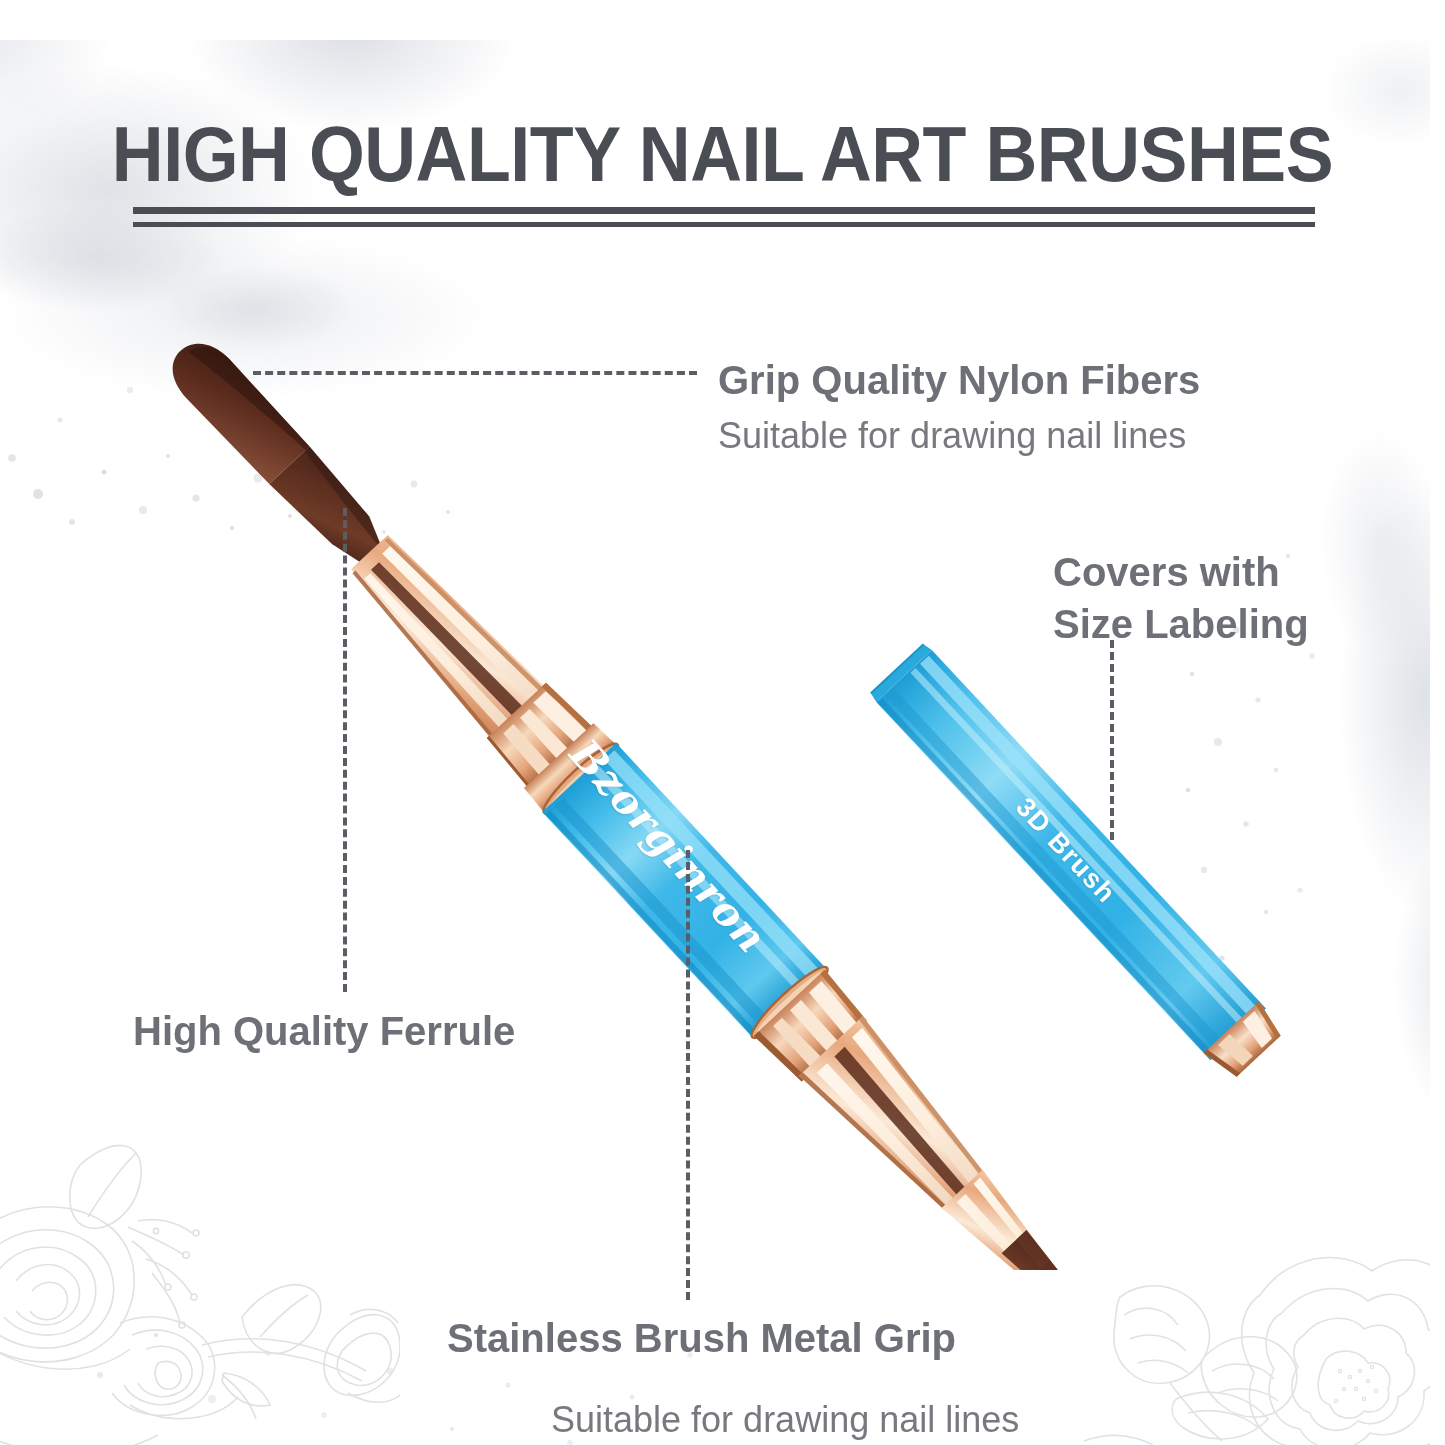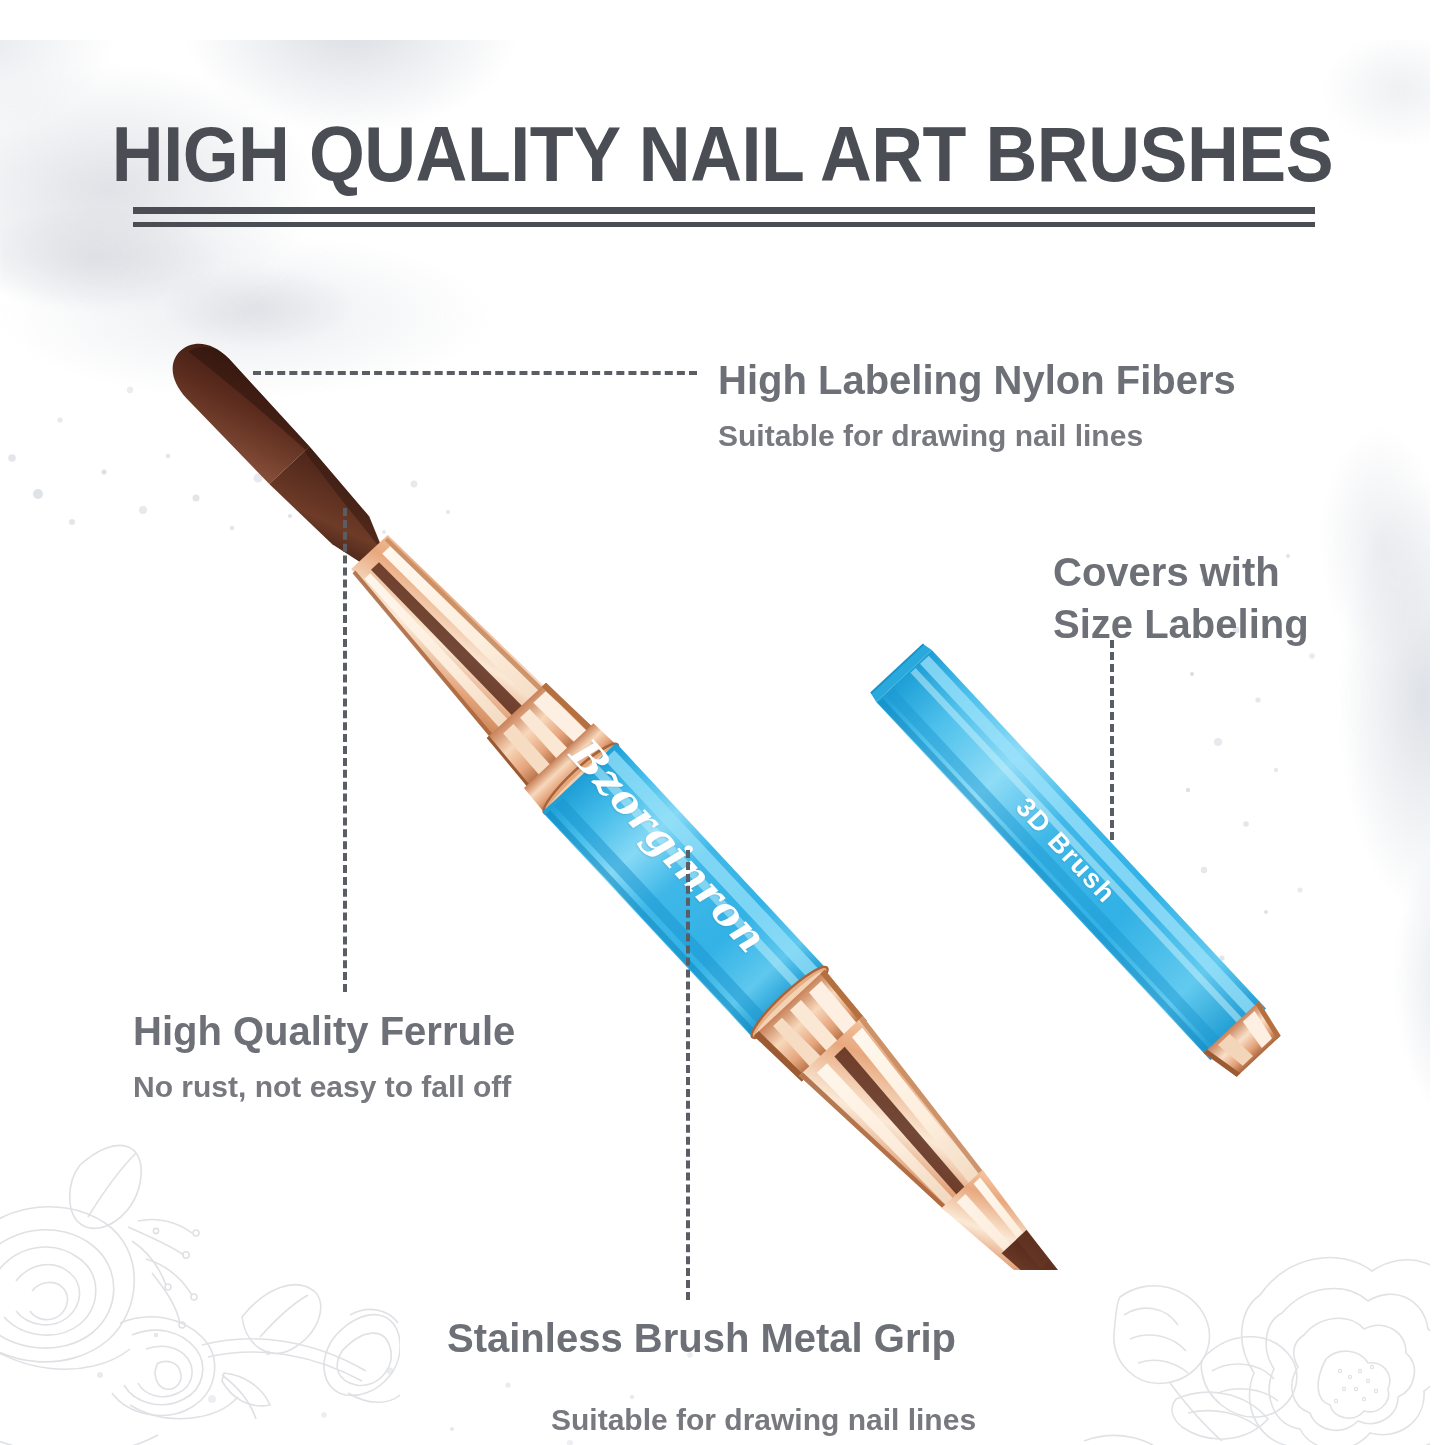--- a/index.html
+++ b/index.html
@@ -94,22 +94,22 @@
     font-family: "Liberation Sans Narrow", "Liberation Sans", sans-serif;
     font-weight: 700;
     font-size: 40px;
     line-height: 46px;
     color: #6d7077;
     white-space: nowrap;
   }
   .callout-sub {
     position: absolute;
     font-family: "Liberation Sans Narrow", "Liberation Sans", sans-serif;
-    font-weight: 700;
-    font-size: 30px;
+    font-weight: 400;
+    font-size: 36px;
     line-height: 36px;
     color: #77797f;
     white-space: nowrap;
   }
 
   #cal-fibers-title { left: 718px; top: 317px; }
   #cal-fibers-sub   { left: 718px; top: 378px; }
 
   #cal-covers-title { left: 1053px; top: 506px; line-height: 52px; white-space: normal; width: 290px; }
 
@@ -466,24 +466,23 @@
     </g>
   </svg>
 
   <span class="cap-text">3D Brush</span>
 
   <div class="dash-h" id="dash-fibers"></div>
   <div class="dash-v" id="dash-ferrule"></div>
   <div class="dash-v" id="dash-covers"></div>
   <div class="dash-v" id="dash-grip"></div>
 
-  <div class="callout-title" id="cal-fibers-title">High Labeling Nylon Fibers</div>
+  <div class="callout-title" id="cal-fibers-title">Grip Quality Nylon Fibers</div>
   <div class="callout-sub" id="cal-fibers-sub">Suitable for drawing nail lines</div>
 
   <div class="callout-title" id="cal-ferrule-title">High Quality Ferrule</div>
 
   <div class="callout-title" id="cal-covers-title">Covers with Size Labeling</div>
-  <div class="callout-sub" id="cal-ferrule-sub">No rust, not easy to fall off</div>
 
   <div class="callout-title" id="cal-grip-title">Stainless Brush Metal Grip</div>
   <div class="callout-sub" id="cal-grip-sub">Suitable for drawing nail lines</div>
 
 </div>
 
 </body></html>

